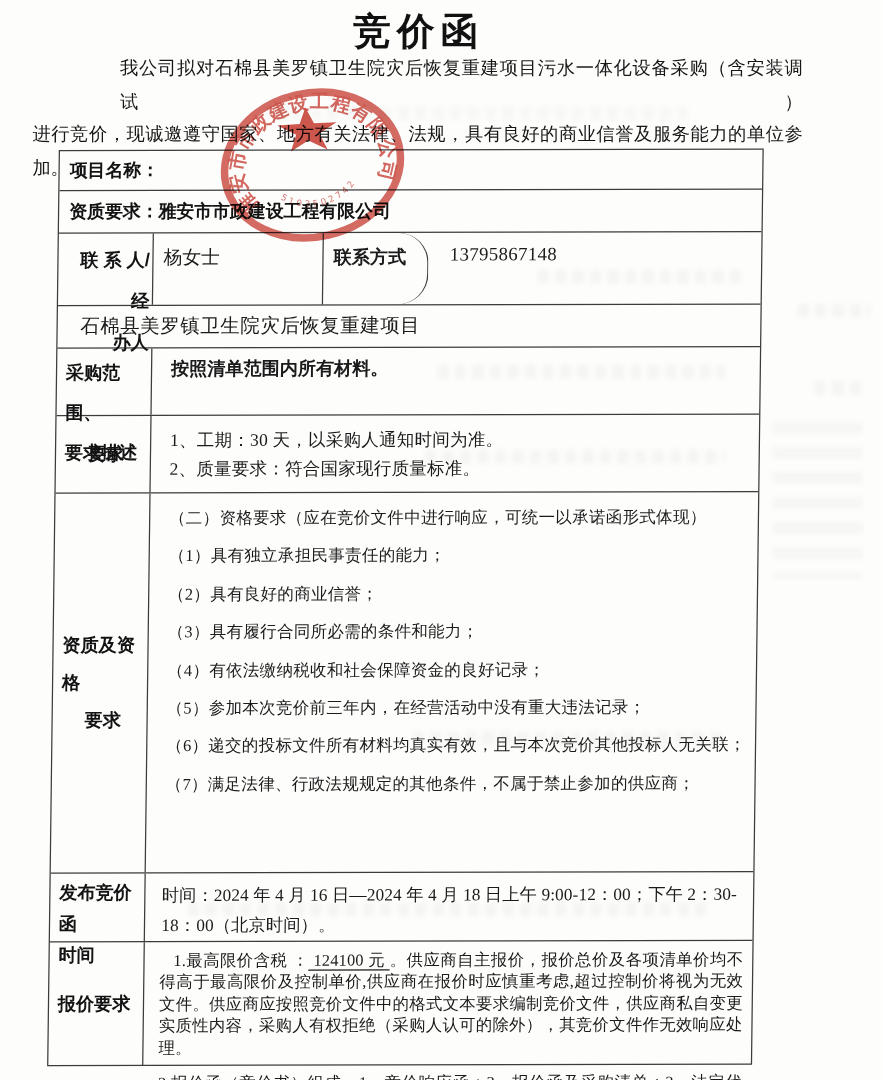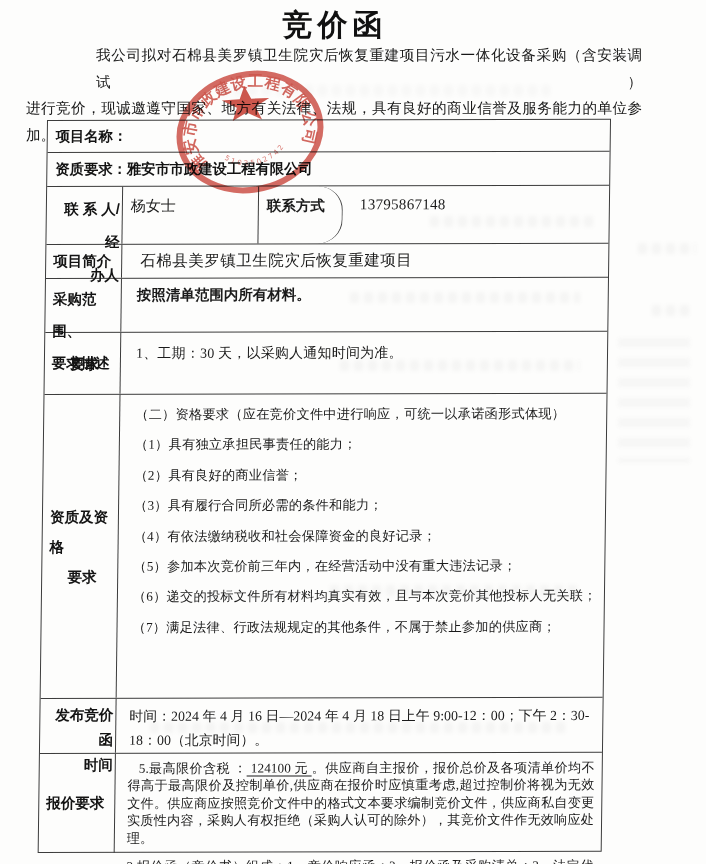--- a/index.html
+++ b/index.html
@@ -121,23 +121,20 @@
     </div>
     <div class="cell c-mid r3-meth" style="flex:0 0 84px;">
       <span>联系方式</span>
     </div>
     <div class="cell val serif-val r3-phone">
       <span>13795867148</span>
     </div>
   </div>
 
   <div class="t-row" style="height:34px;">
-    <div class="cell lab vcenter">
-      <span>项目简介</span>
-    </div>
     <div class="cell val serif-val r4-val">
       <span>石棉县美罗镇卫生院灾后恢复重建项目</span>
     </div>
   </div>
 
   <div class="t-row" style="height:54px;">
     <div class="cell lab lh32" style="padding-top:4px;">
       <span>采购范围、</span>
       <span>要求描述</span>
     </div>
@@ -145,20 +142,21 @@
       <span>按照清单范围内所有材料。</span>
     </div>
   </div>
 
   <div class="t-row" style="height:62px;">
     <div class="cell lab lh30 vcenter">
       <span class="self-c">要求</span>
     </div>
     <div class="cell val serif-val r6-val">
       <div>1、工期：30 天，以采购人通知时间为准。</div>
+      <div>2、质量要求：符合国家现行质量标准。</div>
     </div>
   </div>
 
   <div class="t-row" style="height:304px;">
     <div class="cell lab lh30 vcenter">
       <span>资质及资格</span>
       <span class="self-c">要求</span>
     </div>
     <div class="cell val serif-val r7-val">
       <p>（二）资格要求（应在竞价文件中进行响应，可统一以承诺函形式体现）</p>
@@ -166,35 +164,35 @@
       <p>（2）具有良好的商业信誉；</p>
       <p>（3）具有履行合同所必需的条件和能力；</p>
       <p>（4）有依法缴纳税收和社会保障资金的良好记录；</p>
       <p>（5）参加本次竞价前三年内，在经营活动中没有重大违法记录；</p>
       <p>（6）递交的投标文件所有材料均真实有效，且与本次竞价其他投标人无关联；</p>
       <p>（7）满足法律、行政法规规定的其他条件，不属于禁止参加的供应商；</p>
     </div>
   </div>
 
   <div class="t-row" style="height:55px;">
-    <div class="cell lab lh25" style="padding-top:4px;text-align:right;">
+    <div class="cell lab lh25" style="padding-top:4px;">
       <span>发布竞价函</span>
       <span>时间</span>
     </div>
     <div class="cell val serif-val r8-val">
       <span>时间：2024 年 4 月 16 日—2024 年 4 月 18 日上午 9:00-12：00；下午 2：30-18：00（北京时间）。</span>
     </div>
   </div>
 
   <div class="t-row" style="height:100px;">
     <div class="cell lab vcenter">
       <span>报价要求</span>
     </div>
     <div class="cell val serif-val r9-val">
-      <p class="p1"><span>5.最高限价含税 ：</span><span class="u-price"> 124100 元 </span><span>。供应商自主报价，报价总价及各项清单价均不得高于最高限价及控制单价,供应商在报价时应慎重考虑,超过控制价将视为无效文件。供应商应按照竞价文件中的格式文本要求编制竞价文件，供应商私自变更实质性内容，采购人有权拒绝（采购人认可的除外），其竞价文件作无效响应处理。</span></p>
+      <p class="p1"><span>1.最高限价含税 ：</span><span class="u-price"> 124100 元 </span><span>。供应商自主报价，报价总价及各项清单价均不得高于最高限价及控制单价,供应商在报价时应慎重考虑,超过控制价将视为无效文件。供应商应按照竞价文件中的格式文本要求编制竞价文件，供应商私自变更实质性内容，采购人有权拒绝（采购人认可的除外），其竞价文件作无效响应处理。</span></p>
       <p class="p2">2.报价函（竞价书）组成：1、竞价响应函；2、报价函及采购清单；3、法定代表人</p>
     </div>
   </div>
 
 </div>
 
 <svg class="seal" viewBox="0 0 168 144" xmlns="http://www.w3.org/2000/svg">
   <g transform="rotate(-13 82 74)" opacity="0.9">
     <ellipse cx="82" cy="74" rx="71" ry="57.5" fill="none" stroke="#c5352a" stroke-width="6" stroke-opacity="0.88"></ellipse>
     <defs>

